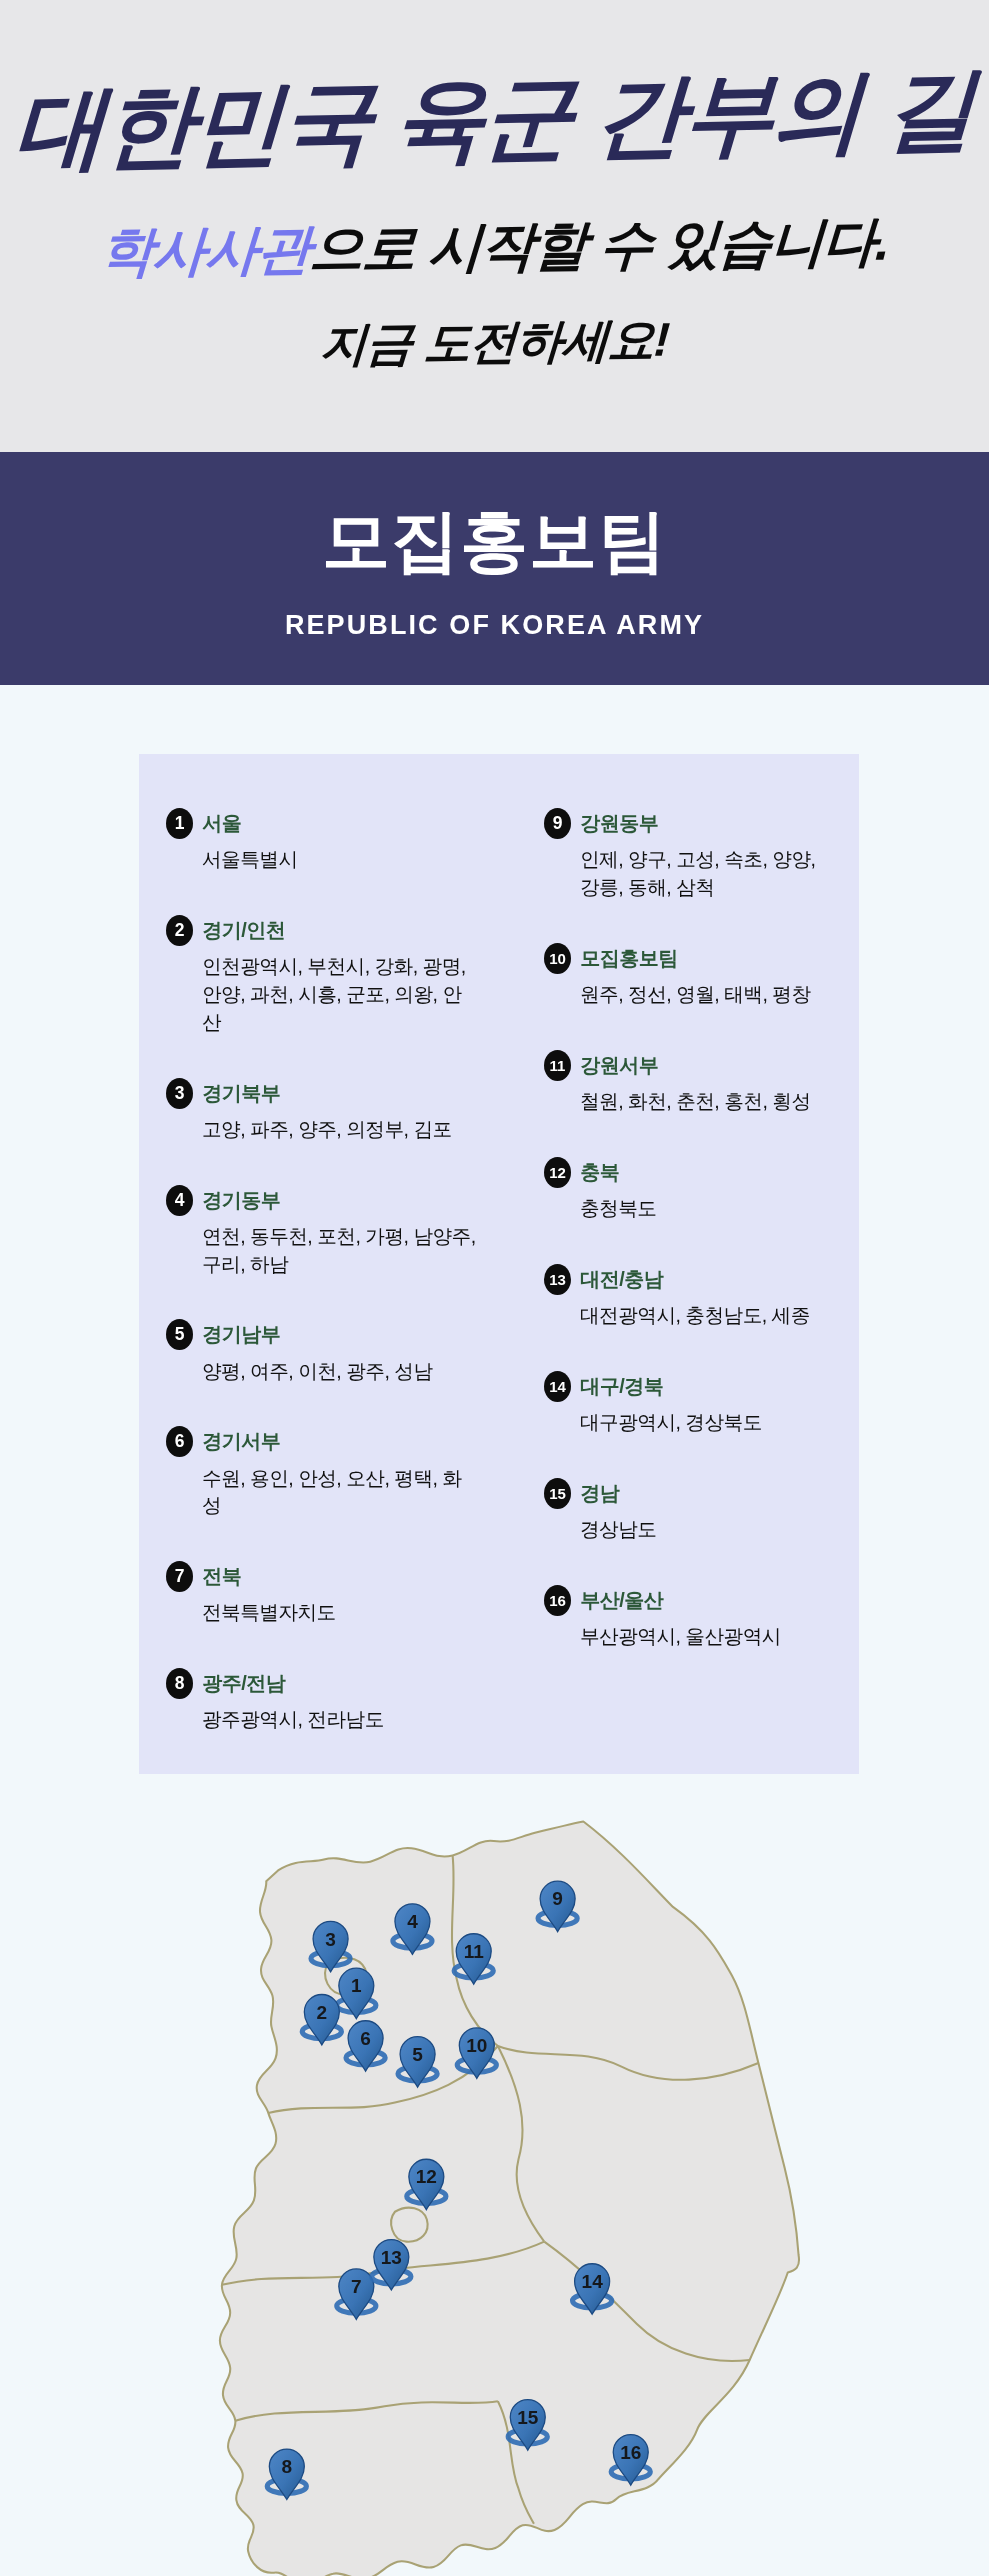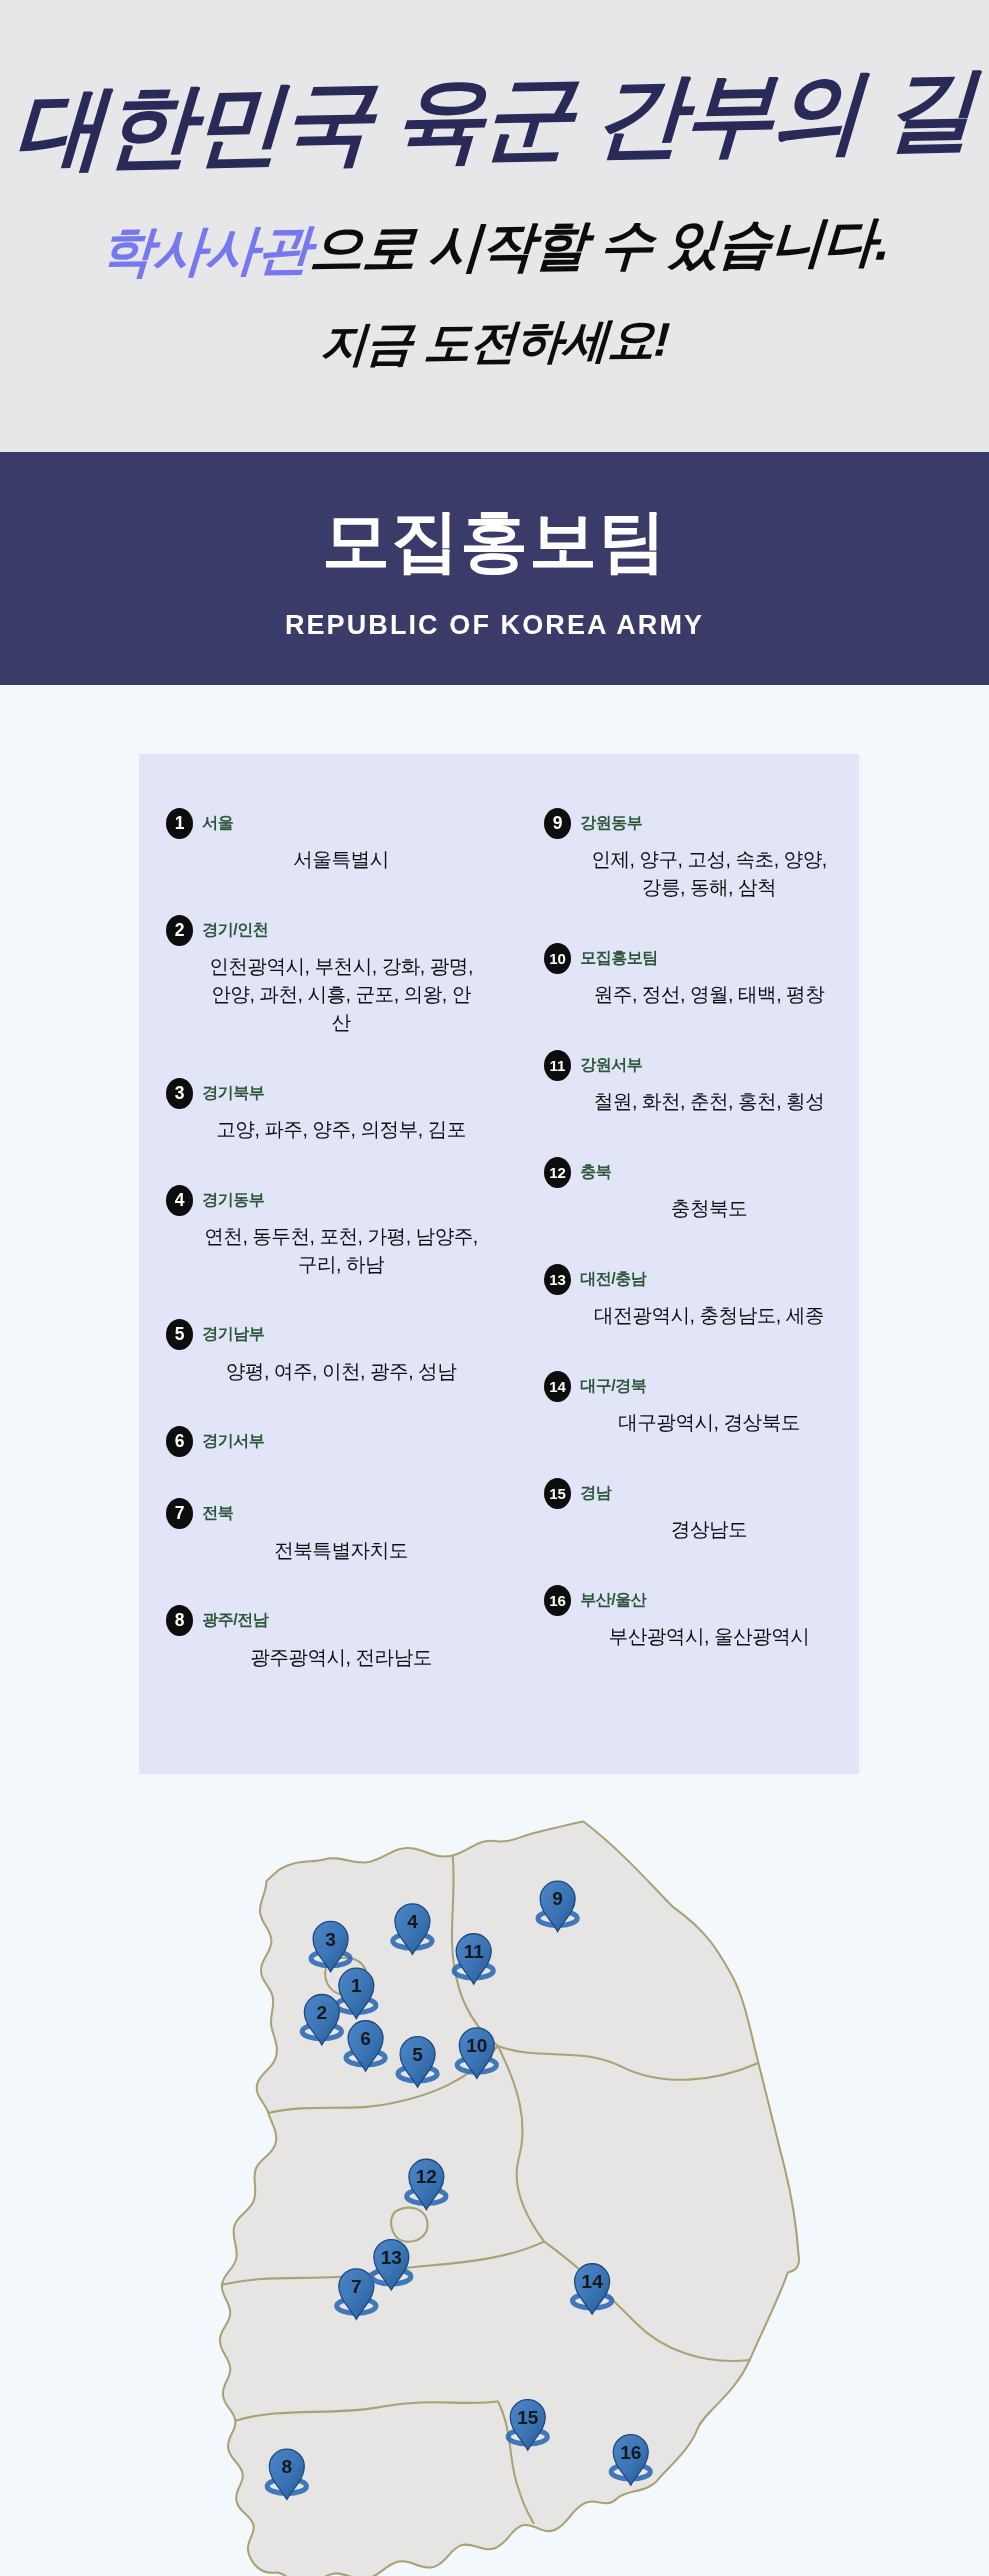--- a/index.html
+++ b/index.html
@@ -69,25 +69,25 @@
   .region-head { display:flex; align-items:center; }
   .region-badge {
     width:27px; height:31px; flex:0 0 27px;
     background:#0d0d0d; border-radius:50%;
     display:flex; align-items:center; justify-content:center;
     color:#ffffff; font-size:17.5px; font-weight:700;
   }
   .region-badge.two { font-size:15px; }
   .region-name {
     margin-left:9.3px;
-    color:#2c5839; font-size:16px; font-weight:700; letter-spacing:-0.5px;
+    color:#2c5839; font-size:20px; font-weight:700; letter-spacing:-0.5px;
   }
   .region-areas {
     margin:7.2px 0 0 36px;
-    color:#101010; font-size:19.6px; line-height:1.42; letter-spacing:-0.5px;text-align:center;
+    color:#101010; font-size:19.6px; line-height:1.42; letter-spacing:-0.5px;
   }
   
   .map-wrap { margin:40px 0 0 189px; width:659px; height:917px; }
   svg .land   { fill:#e6e5e4; stroke:#a9a274; stroke-width:4; stroke-linejoin:round; }
   svg .border { fill:none;    stroke:#a9a274; stroke-width:4; stroke-linejoin:round; }
   svg .jeju   { fill:#e8e7e6; stroke:#bcbcbc; stroke-width:5; }
   svg .islet  { fill:#e6e5e4; stroke:#b5b09a; stroke-width:3; }
   svg text.pin-num {
     font-family:"Liberation Sans","DejaVu Sans",sans-serif;
     font-size:37px; font-weight:700; fill:#15181c;
@@ -145,20 +145,21 @@
             <span class="region-badge">5</span>
             <span class="region-name">경기남부</span>
           </div>
           <div class="region-areas">양평, 여주, 이천, 광주, 성남</div>
         </div>
         <div class="region-item">
           <div class="region-head">
             <span class="region-badge">6</span>
             <span class="region-name">경기서부</span>
           </div>
+          <div class="region-areas">수원, 용인, 안성, 오산, 평택, 화성</div>
         </div>
         <div class="region-item">
           <div class="region-head">
             <span class="region-badge">7</span>
             <span class="region-name">전북</span>
           </div>
           <div class="region-areas">전북특별자치도</div>
         </div>
         <div class="region-item">
           <div class="region-head">

